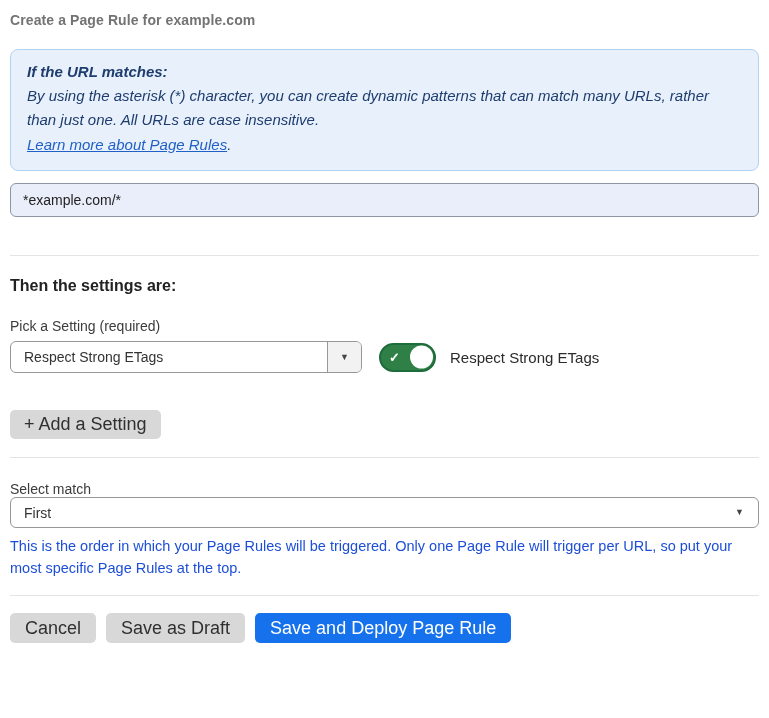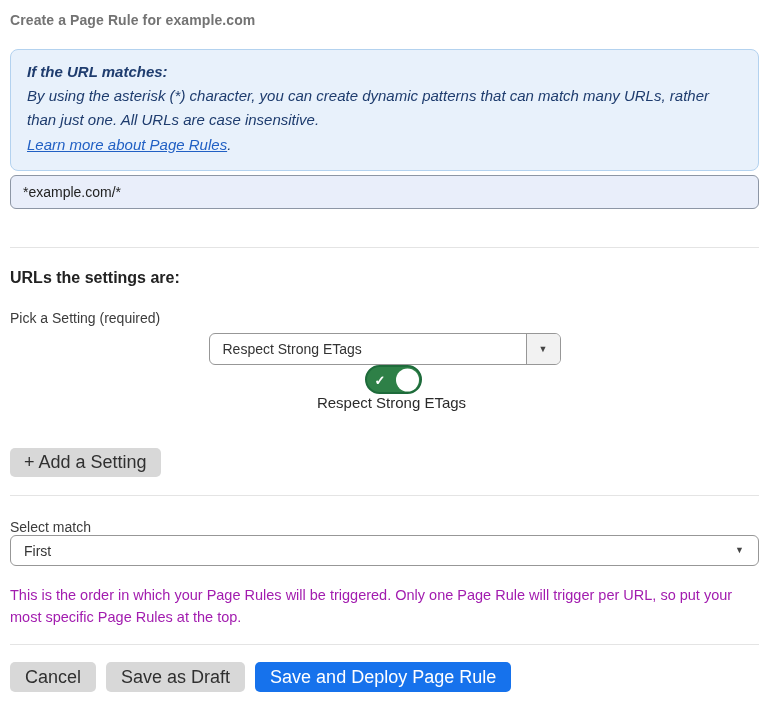--- a/index.html
+++ b/index.html
@@ -52,21 +52,21 @@
   .field-label {
     display: block;
     font-size: 14px;
     color: #3b3b3b;
   }
   .field-label.url-label    { margin-top: 18px; }
   .field-label.pick-label   { margin-top: 23px; }
   .field-label.order-label  { margin-top: 23px; }
 
   .url-input {
-    margin-top: 4px;
+    margin-top: 12px;
     width: 100%;
     height: 33px;
     background: #e9eefa;
     border: 1px solid #8d96a5;
     border-radius: 6px;
     padding: 16px 12px;
     font-family: "Liberation Sans", sans-serif;
     font-size: 14px;
     color: #222222;
     outline: none;
@@ -119,21 +119,20 @@
     width: 100%;
     height: 31px;
   }
   .select-box.full .arrow { margin-right: 14px; }
 
   
   .setting-row {
     margin-top: 7px;
     display: flex;
     align-items: center;
-    flex-direction: column;
   }
   .setting-row .select-box { width: 352px; }
 
   .toggle {
     position: relative;
     margin-left: 17px;
     width: 57px;
     height: 29px;
     background: #2e8047;
     border: 2px solid #1e6b3b;
@@ -182,24 +181,24 @@
     background: #1672ec;
     color: #ffffff;
   }
   .btn.add-setting {
     margin-top: 37px;
     height: 29px;
     padding: 0 14px;
   }
 
   .help-text {
-    margin: 18px 0 0;
+    margin: 7px 0 0;
     font-size: 14.5px;
     line-height: 22px;
-    color: #a21caf;
+    color: #1d4ed8;
     max-width: 749px;
   }
 
   .actions {
     margin-top: 17px;
     display: flex;
     gap: 10px;
   }
 </style>
 </head>
@@ -212,21 +211,21 @@
   <div class="info-box">
     <div class="info-heading">If the URL matches:</div>
     <div class="info-body">By using the asterisk (*) character, you can create dynamic patterns that can match many URLs, rather than just one. All URLs are case insensitive.</div>
     <div class="info-link-line"><a class="info-link">Learn more about Page Rules</a><span>.</span></div>
   </div>
 
   <input type="text" class="url-input" value="*example.com/*" style="">
 
   <hr class="divider after-url">
 
-  <h2>URLs the settings are:</h2>
+  <h2>Then the settings are:</h2>
   <label class="field-label pick-label">Pick a Setting (required)</label>
 
   <div class="setting-row">
     <div class="select-box">
       <span class="select-value">Respect Strong ETags</span>
       <span class="select-arrow-btn">
         <span class="arrow">▼</span>
       </span>
     </div>
     <div class="toggle">

